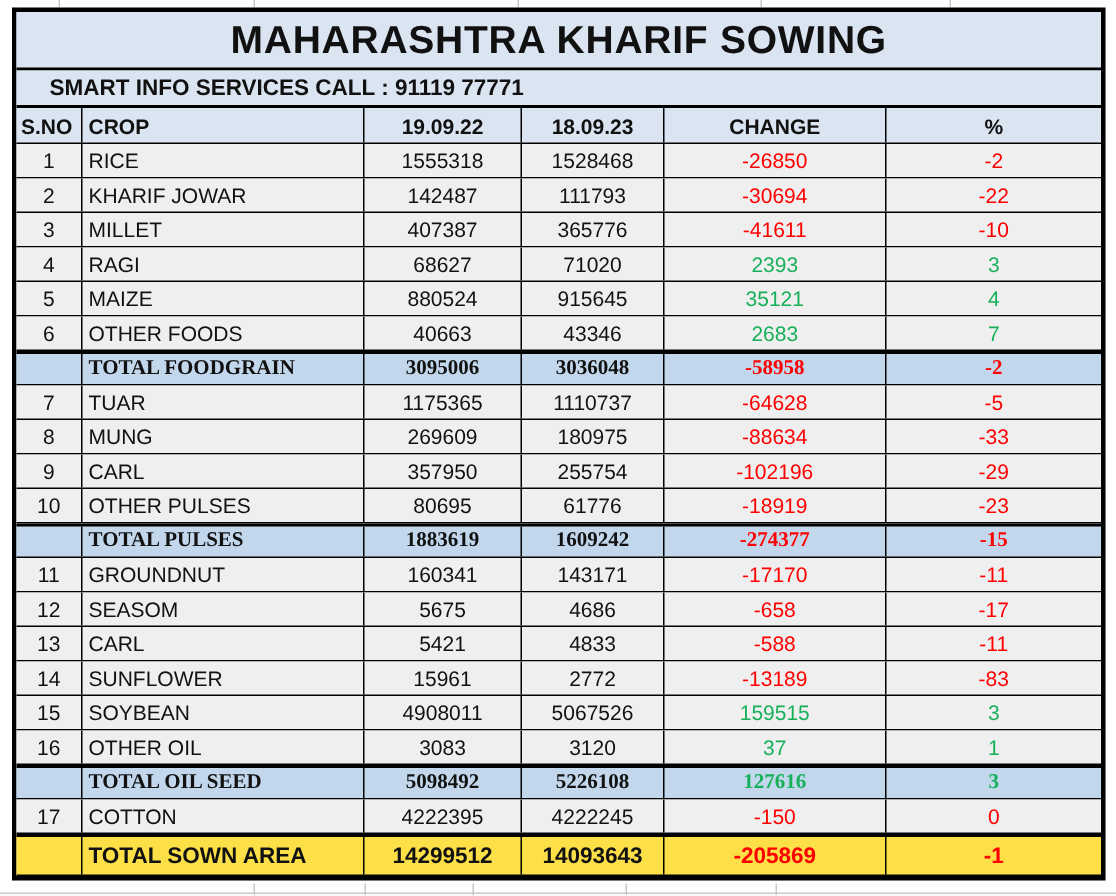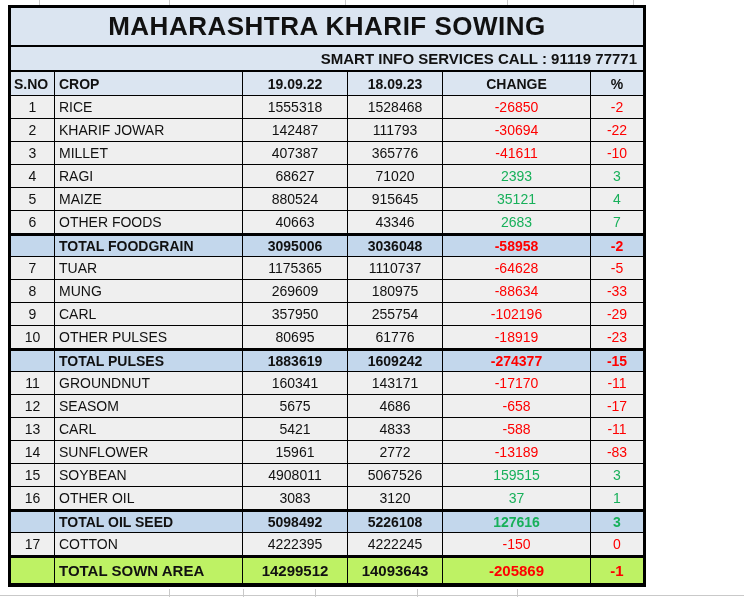--- a/index.html
+++ b/index.html
@@ -11,37 +11,37 @@
     overflow: hidden;
   }
   
   .gl { position: absolute; background: #c9c9c9; }
   .gl.v { width: 1px; }
   .gl.h { height: 1px; }
 
   .table-wrap {
     position: absolute;
     left: 8px; top: 5px;
-    width: 638px;
+    width: 729px;
     border: 3px solid #000;
     background: #efefef;
   }
   .title-row {
     height: 39px;
     background: #dbe5f1;
     border-bottom: 2px solid #000;
     display: flex; align-items: center; justify-content: center;
     font-size: 26px; font-weight: bold; color: #111;
     letter-spacing: 0.5px;
   }
   .info-row {
     height: 25px;
     background: #dbe5f1;
     border-bottom: 2px solid #000;
-    display: flex; align-items: center; justify-content: flex-end;
+    display: flex; align-items: center; justify-content: space-between;
     padding: 0 6px 0 22px;
     font-size: 15px; font-weight: bold; color: #111;
   }
   .grid-row {
     display: grid;
     grid-template-columns: 44px 188px 105px 95px 148px 1fr;
     border-bottom: 1px solid #000;
     background: #efefef;
     height: 23px;
     font-size: 14px;
@@ -56,23 +56,24 @@
   .grid-row > div:last-child { border-right: none; }
   .grid-row .c-crop { justify-content: flex-start; padding-left: 4px; }
   .grid-row.head-row {
     background: #dbe5f1; font-weight: bold; height: 24px;
     border-bottom: 1px solid #000;
   }
   .grid-row.head-row .c-sno { justify-content: flex-start; padding-left: 3px; }
   .grid-row.row-total {
     background: #c3d7ec; font-weight: bold;
     border-top: 2px solid #000;
+    font-family: Liberation Serif, serif;
   }
   .grid-row.row-grand {
-    background: #bef264; font-weight: bold;
+    background: #fde047; font-weight: bold;
     border-top: 2px solid #000;
     height: 28px; font-size: 15px;
   }
   .down { color: #fe0000; }
   .up { color: #17b05a; }
 </style>
 </head>
 <body>
 
 <div class="gl v" style="left:39px;  top:0; height:5px;"></div>

